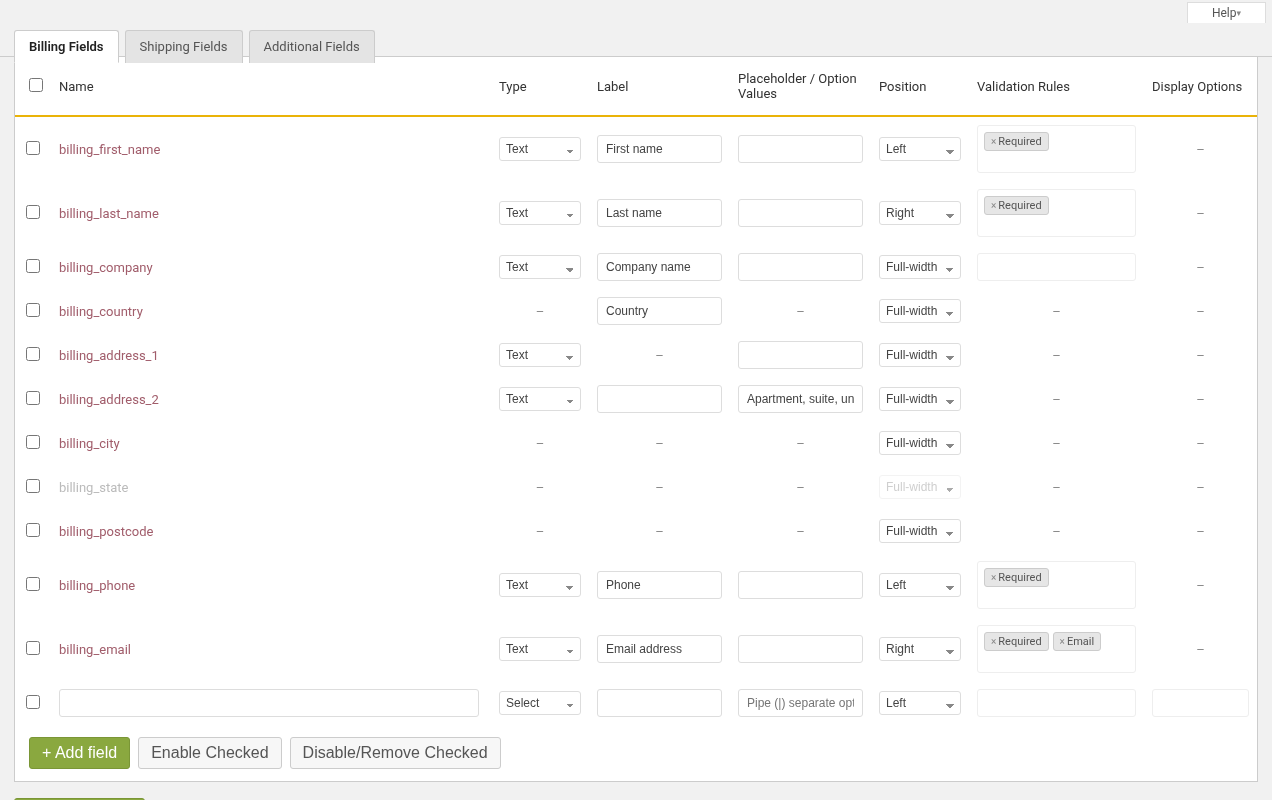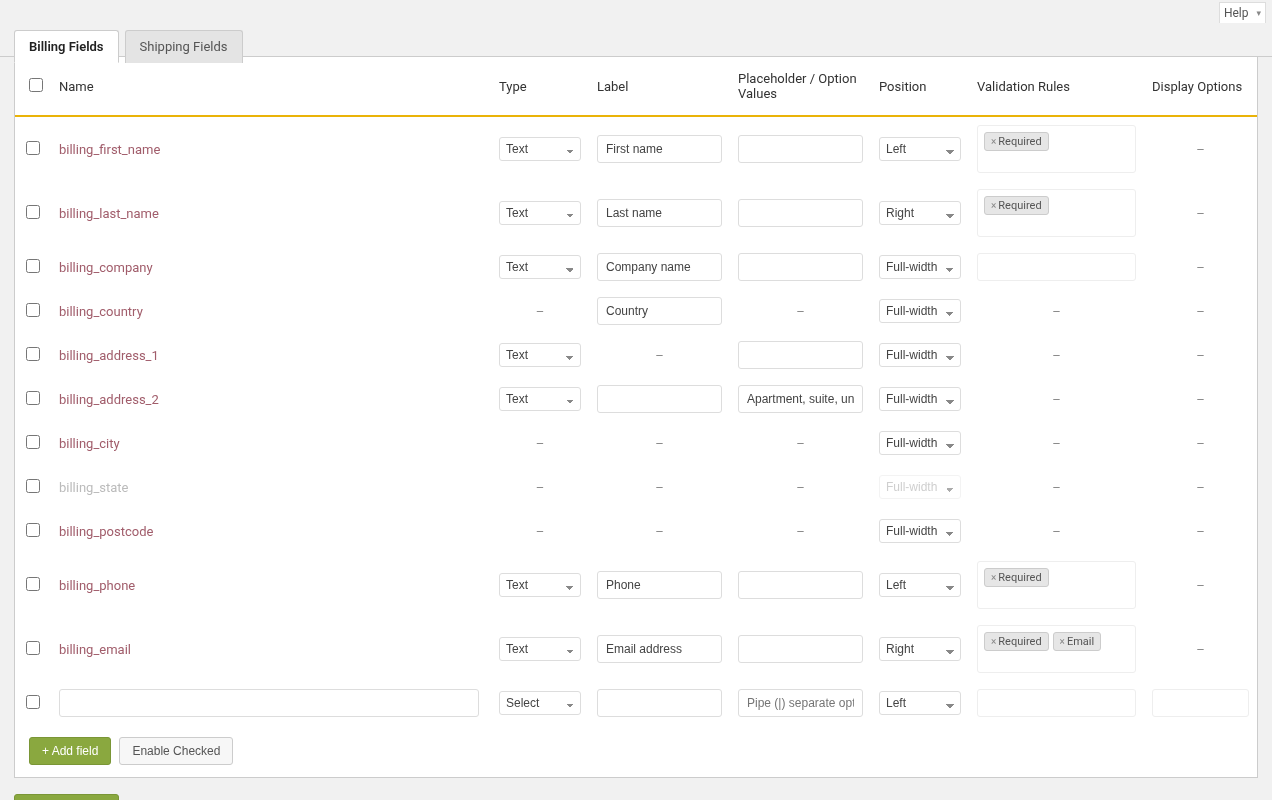--- a/index.html
+++ b/index.html
@@ -12,27 +12,27 @@
 }
 .top-right {
   display: flex;
   justify-content: flex-end;
   padding: 2px 6px 0 0;
 }
 .help-tab {
   background: #fff;
   border: 1px solid #ddd;
   border-bottom: none;
-  padding: 3px 4px;
+  padding: 3px 24px;
   font-size: 12px;
   color: #555;
   cursor: pointer;
   display: flex;
   align-items: center;
-  gap: 8px;
+  gap: 0;
 }
 .help-tab .caret { font-size: 9px; color: #888; }
 
 .tabs-wrapper {
   background: #f1f1f1;
   border-bottom: 1px solid #ccc;
   padding: 0 14px;
   display: flex;
   gap: 6px;
 }
@@ -163,21 +163,21 @@
   padding: 12px 14px;
   display: flex;
   gap: 8px;
   align-items: flex-start;
 }
 .btn {
   border: 1px solid #ccc;
   background: #f7f7f7;
   color: #555;
   padding: 6px 12px;
-  font-size: 12px;
+  font-size: 16px;
   border-radius: 3px;
   cursor: pointer;
 }
 .btn-primary {
   background: #8aa83f;
   border-color: #7a9636;
   color: #fff;
 }
 .hint {
   margin-left: auto;
@@ -197,20 +197,21 @@
 <div class="top-right">
   <div class="help-tab">
     <span>Help</span>
     <span class="caret">▾</span>
   </div>
 </div>
 
 <div class="tabs-wrapper" id="tabs">
     <div class="tab active">Billing Fields</div>
     <div class="tab">Shipping Fields</div>
+    <div class="tab">Additional Fields</div>
   </div>
 
 <div class="panel">
   <table class="fields">
     <thead>
       <tr>
         <th class="col-check"><input type="checkbox" style=""></th>
         <th class="col-name">Name</th>
         <th class="col-type">Type</th>
         <th class="col-label">Label</th>
@@ -421,18 +422,19 @@
           <td class="col-display">
             <div class="validation-box short"></div>
           </td>
         </tr>
       </tbody>
   </table>
 
   <div class="button-row">
     <button class="btn btn-primary">+ Add field</button>
     <button class="btn">Enable Checked</button>
+    <button class="btn">Disable/Remove Checked</button>
   </div>
 </div>
 
 <div class="save-row">
   <button class="btn btn-primary">Save Changes</button>
 </div>
 
 </body></html>

